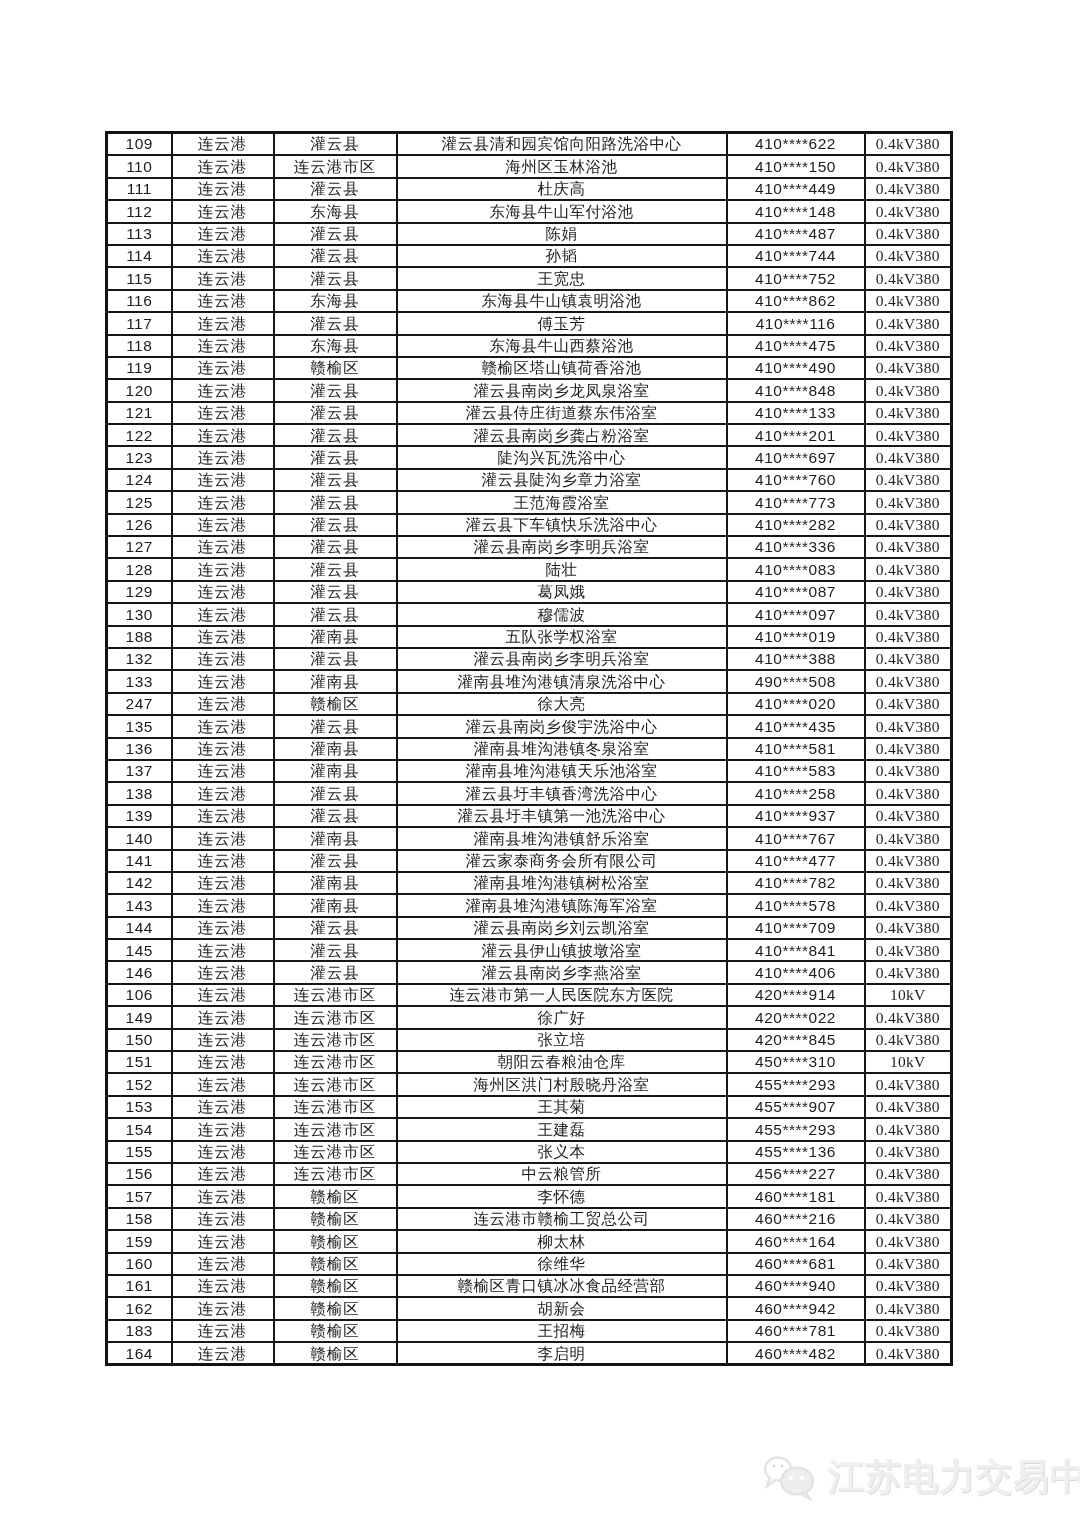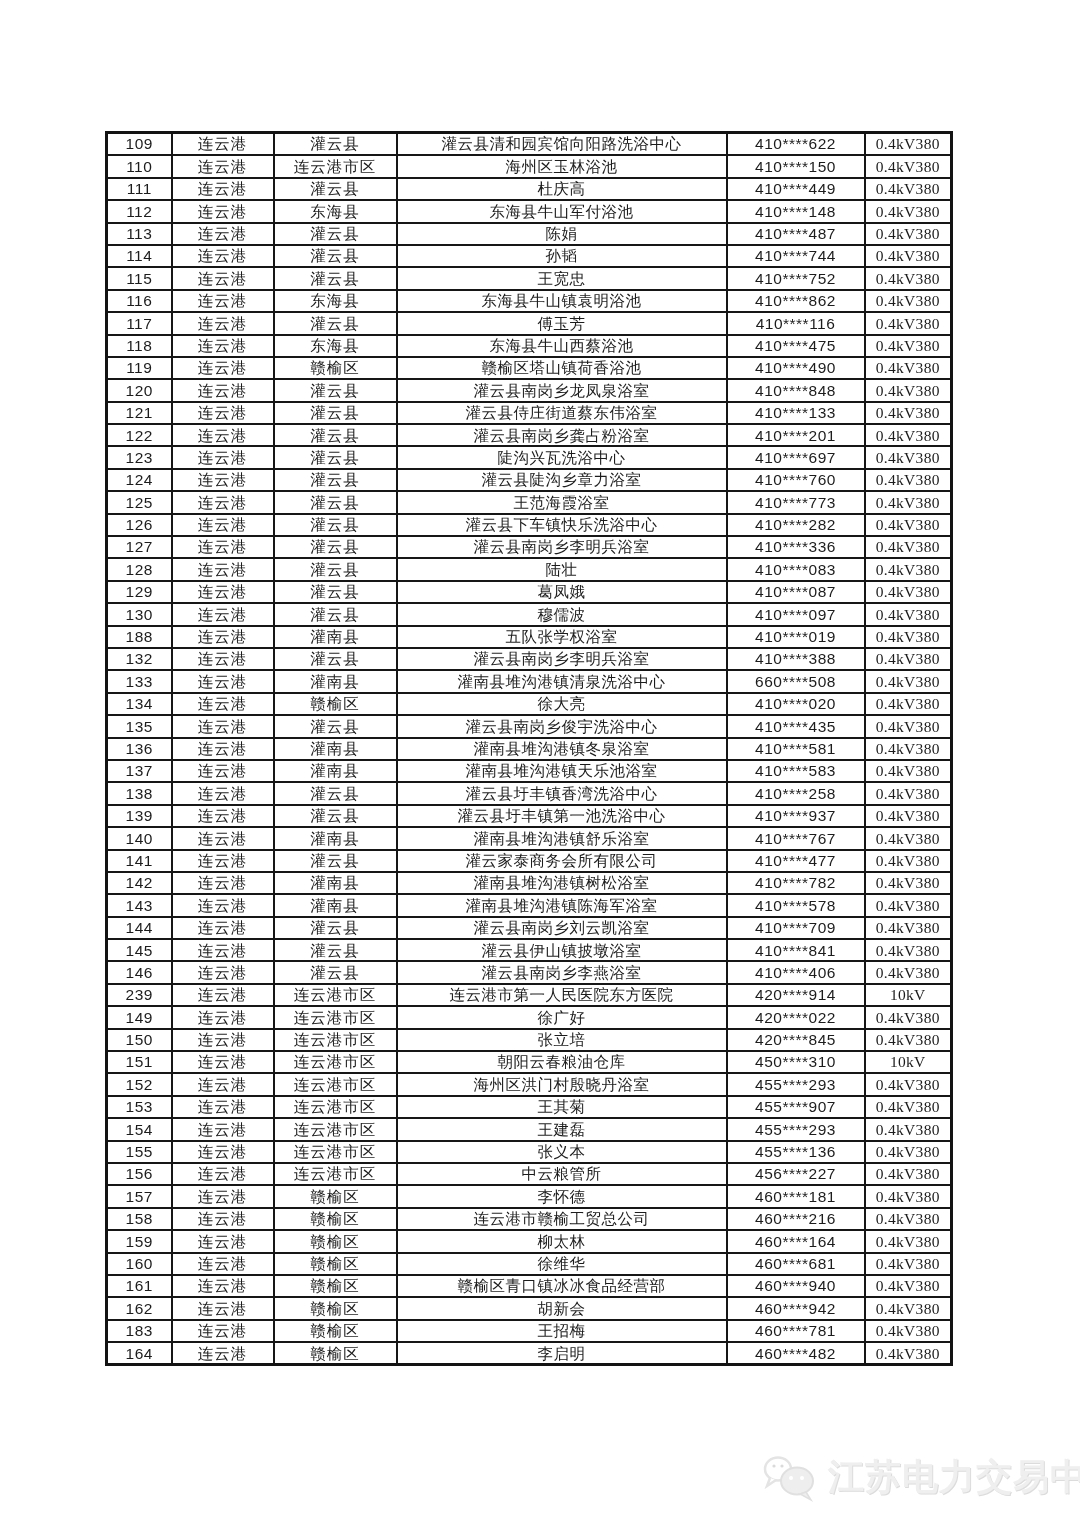--- a/index.html
+++ b/index.html
@@ -258,25 +258,25 @@
     <td class="c-district">灌云县</td>
     <td class="c-name">灌云县南岗乡李明兵浴室</td>
     <td class="c-account">410****388</td>
     <td class="c-voltage">0.4kV380</td>
   </tr>
         <tr>
     <td class="c-no">133</td>
     <td class="c-city">连云港</td>
     <td class="c-district">灌南县</td>
     <td class="c-name">灌南县堆沟港镇清泉洗浴中心</td>
-    <td class="c-account">660****508</td>
-    <td class="c-voltage">0.4kV380</td>
-  </tr>
-        <tr>
-    <td class="c-no">134</td>
+    <td class="c-account">490****508</td>
+    <td class="c-voltage">0.4kV380</td>
+  </tr>
+        <tr>
+    <td class="c-no">247</td>
     <td class="c-city">连云港</td>
     <td class="c-district">赣榆区</td>
     <td class="c-name">徐大亮</td>
     <td class="c-account">410****020</td>
     <td class="c-voltage">0.4kV380</td>
   </tr>
         <tr>
     <td class="c-no">135</td>
     <td class="c-city">连云港</td>
     <td class="c-district">灌云县</td>
@@ -366,21 +366,21 @@
   </tr>
         <tr>
     <td class="c-no">146</td>
     <td class="c-city">连云港</td>
     <td class="c-district">灌云县</td>
     <td class="c-name">灌云县南岗乡李燕浴室</td>
     <td class="c-account">410****406</td>
     <td class="c-voltage">0.4kV380</td>
   </tr>
         <tr>
-    <td class="c-no">239</td>
+    <td class="c-no">106</td>
     <td class="c-city">连云港</td>
     <td class="c-district">连云港市区</td>
     <td class="c-name">连云港市第一人民医院东方医院</td>
     <td class="c-account">420****914</td>
     <td class="c-voltage">10kV</td>
   </tr>
         <tr>
     <td class="c-no">149</td>
     <td class="c-city">连云港</td>
     <td class="c-district">连云港市区</td>

